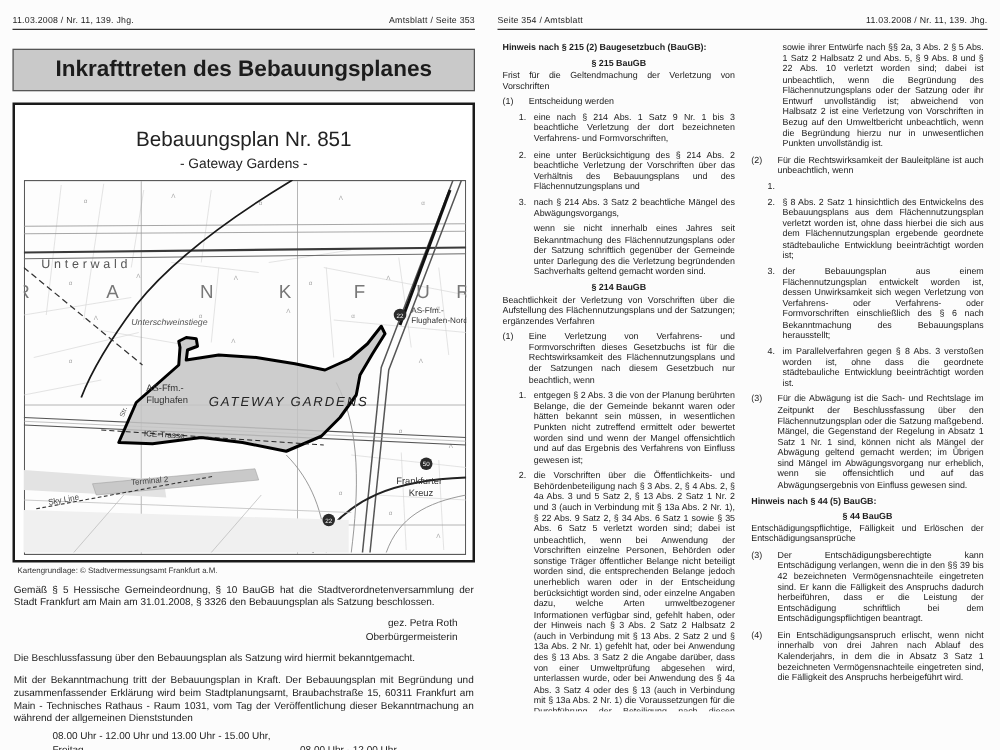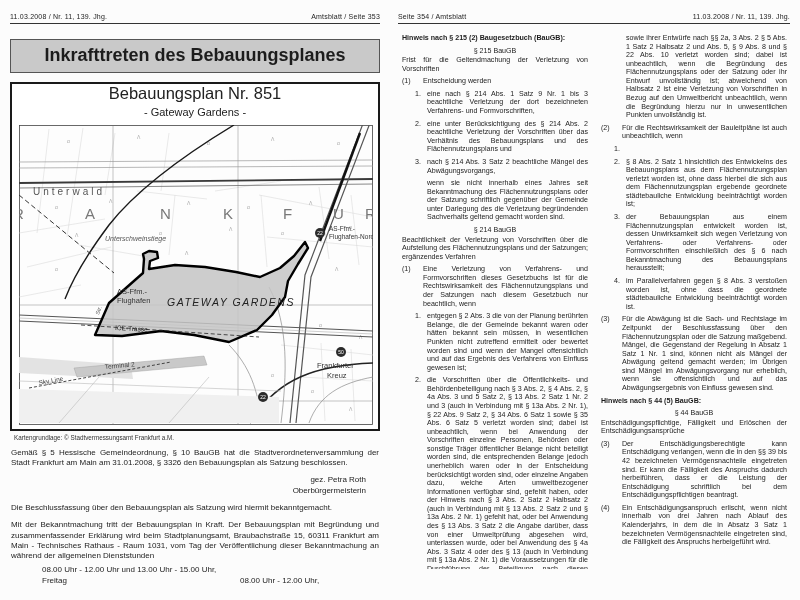--- a/index.html
+++ b/index.html
@@ -18,39 +18,39 @@
     font-size:7px; letter-spacing:.2px;
     margin:13px 2px 0 2px; padding-bottom:3px;
     border-bottom:1px solid #333;
   }
 
   
   .title-bar {
     margin:15px 2px 0 2px; background:#c9c9c9; border:1px solid #555;
     text-align:center; font-weight:bold; font-size:18px; padding:5px 0 6px;
   }
-  .map-box { margin:9px 2px 0 2px; border:2px solid #1a1a1a; padding:0 7px 4px; background:#fff; }
+  .map-box { margin:9px 2px 0 2px; border:2px solid #1a1a1a; padding:19px 7px 4px; background:#fff; }
   .map-title    { text-align:center; font-size:16.5px; color:#222; }
   .map-subtitle { text-align:center; font-size:11px; margin-top:3px; color:#222; }
   svg.map { display:block; margin-top:7px; background:#fdfdfd; }
   .map-caption { font-size:6.3px; color:#333; margin:3px 0 0 6px; }
 
   .para { font-size:8px; line-height:1.28; text-align:justify; margin:7px 3px 0 3px; }
   .sig-block { font-size:8px; line-height:1.3; text-align:right; margin:7px 16px 0 0; }
   .hours { margin:4px 0 0 34px; font-size:8px; line-height:1.3; }
   .hours-row { display:flex; }
   .hours-days { width:198px; flex:0 0 198px; }
 
   
   .cols { display:flex; gap:13px; margin:9px 4px 0 6px; }
   .col { width:186px; flex:0 0 186px; font-size:7.1px; line-height:1.21; text-align:justify; overflow:hidden; height:536px; }
   .b { margin-top:4px; }
   .b:first-child { margin-top:1px; }
   .h-bold   { font-weight:bold; text-align:left; }
-  .h-center { font-weight:normal; text-align:center; }
+  .h-center { font-weight:bold; text-align:center; }
   .item { display:flex; }
   .item .n { flex:0 0 21px; }
   .item.numbered { padding-left:13px; }
   .item.numbered .n { flex:0 0 12px; }
   .cont { padding-left:25px; }
 
   
   .mt  { font-family:"Liberation Sans", sans-serif; }
   .it  { font-style:italic; }
 </style>

